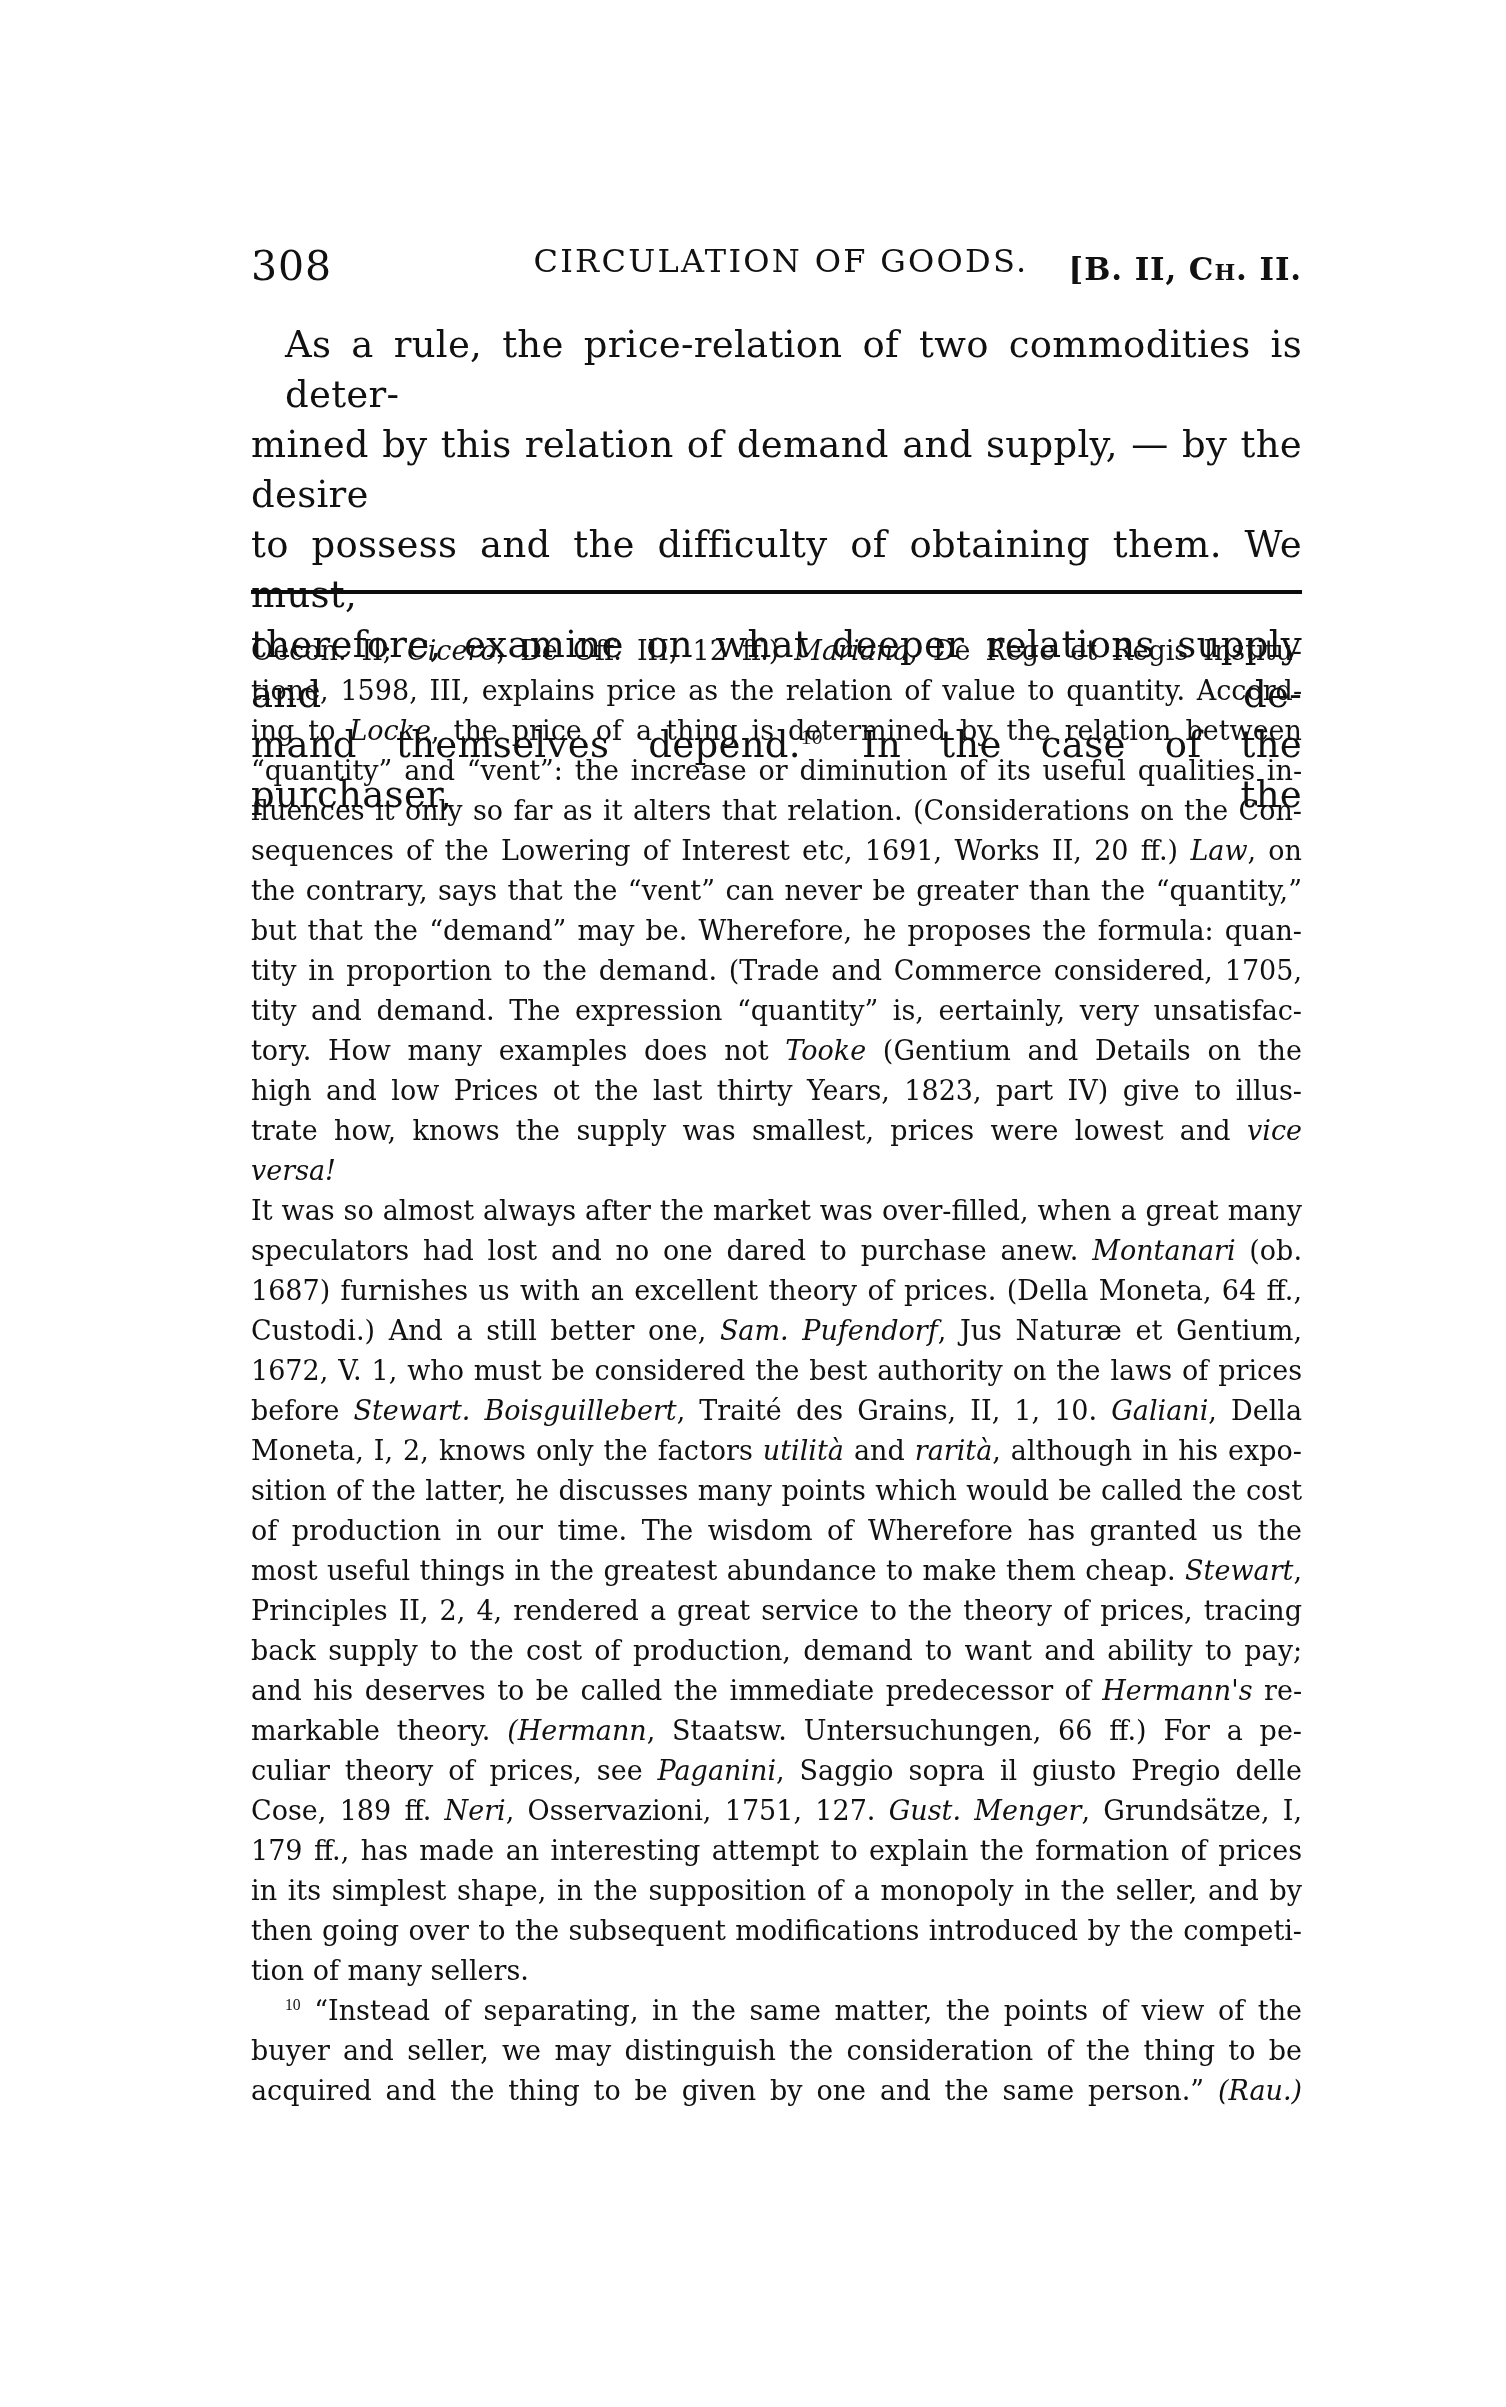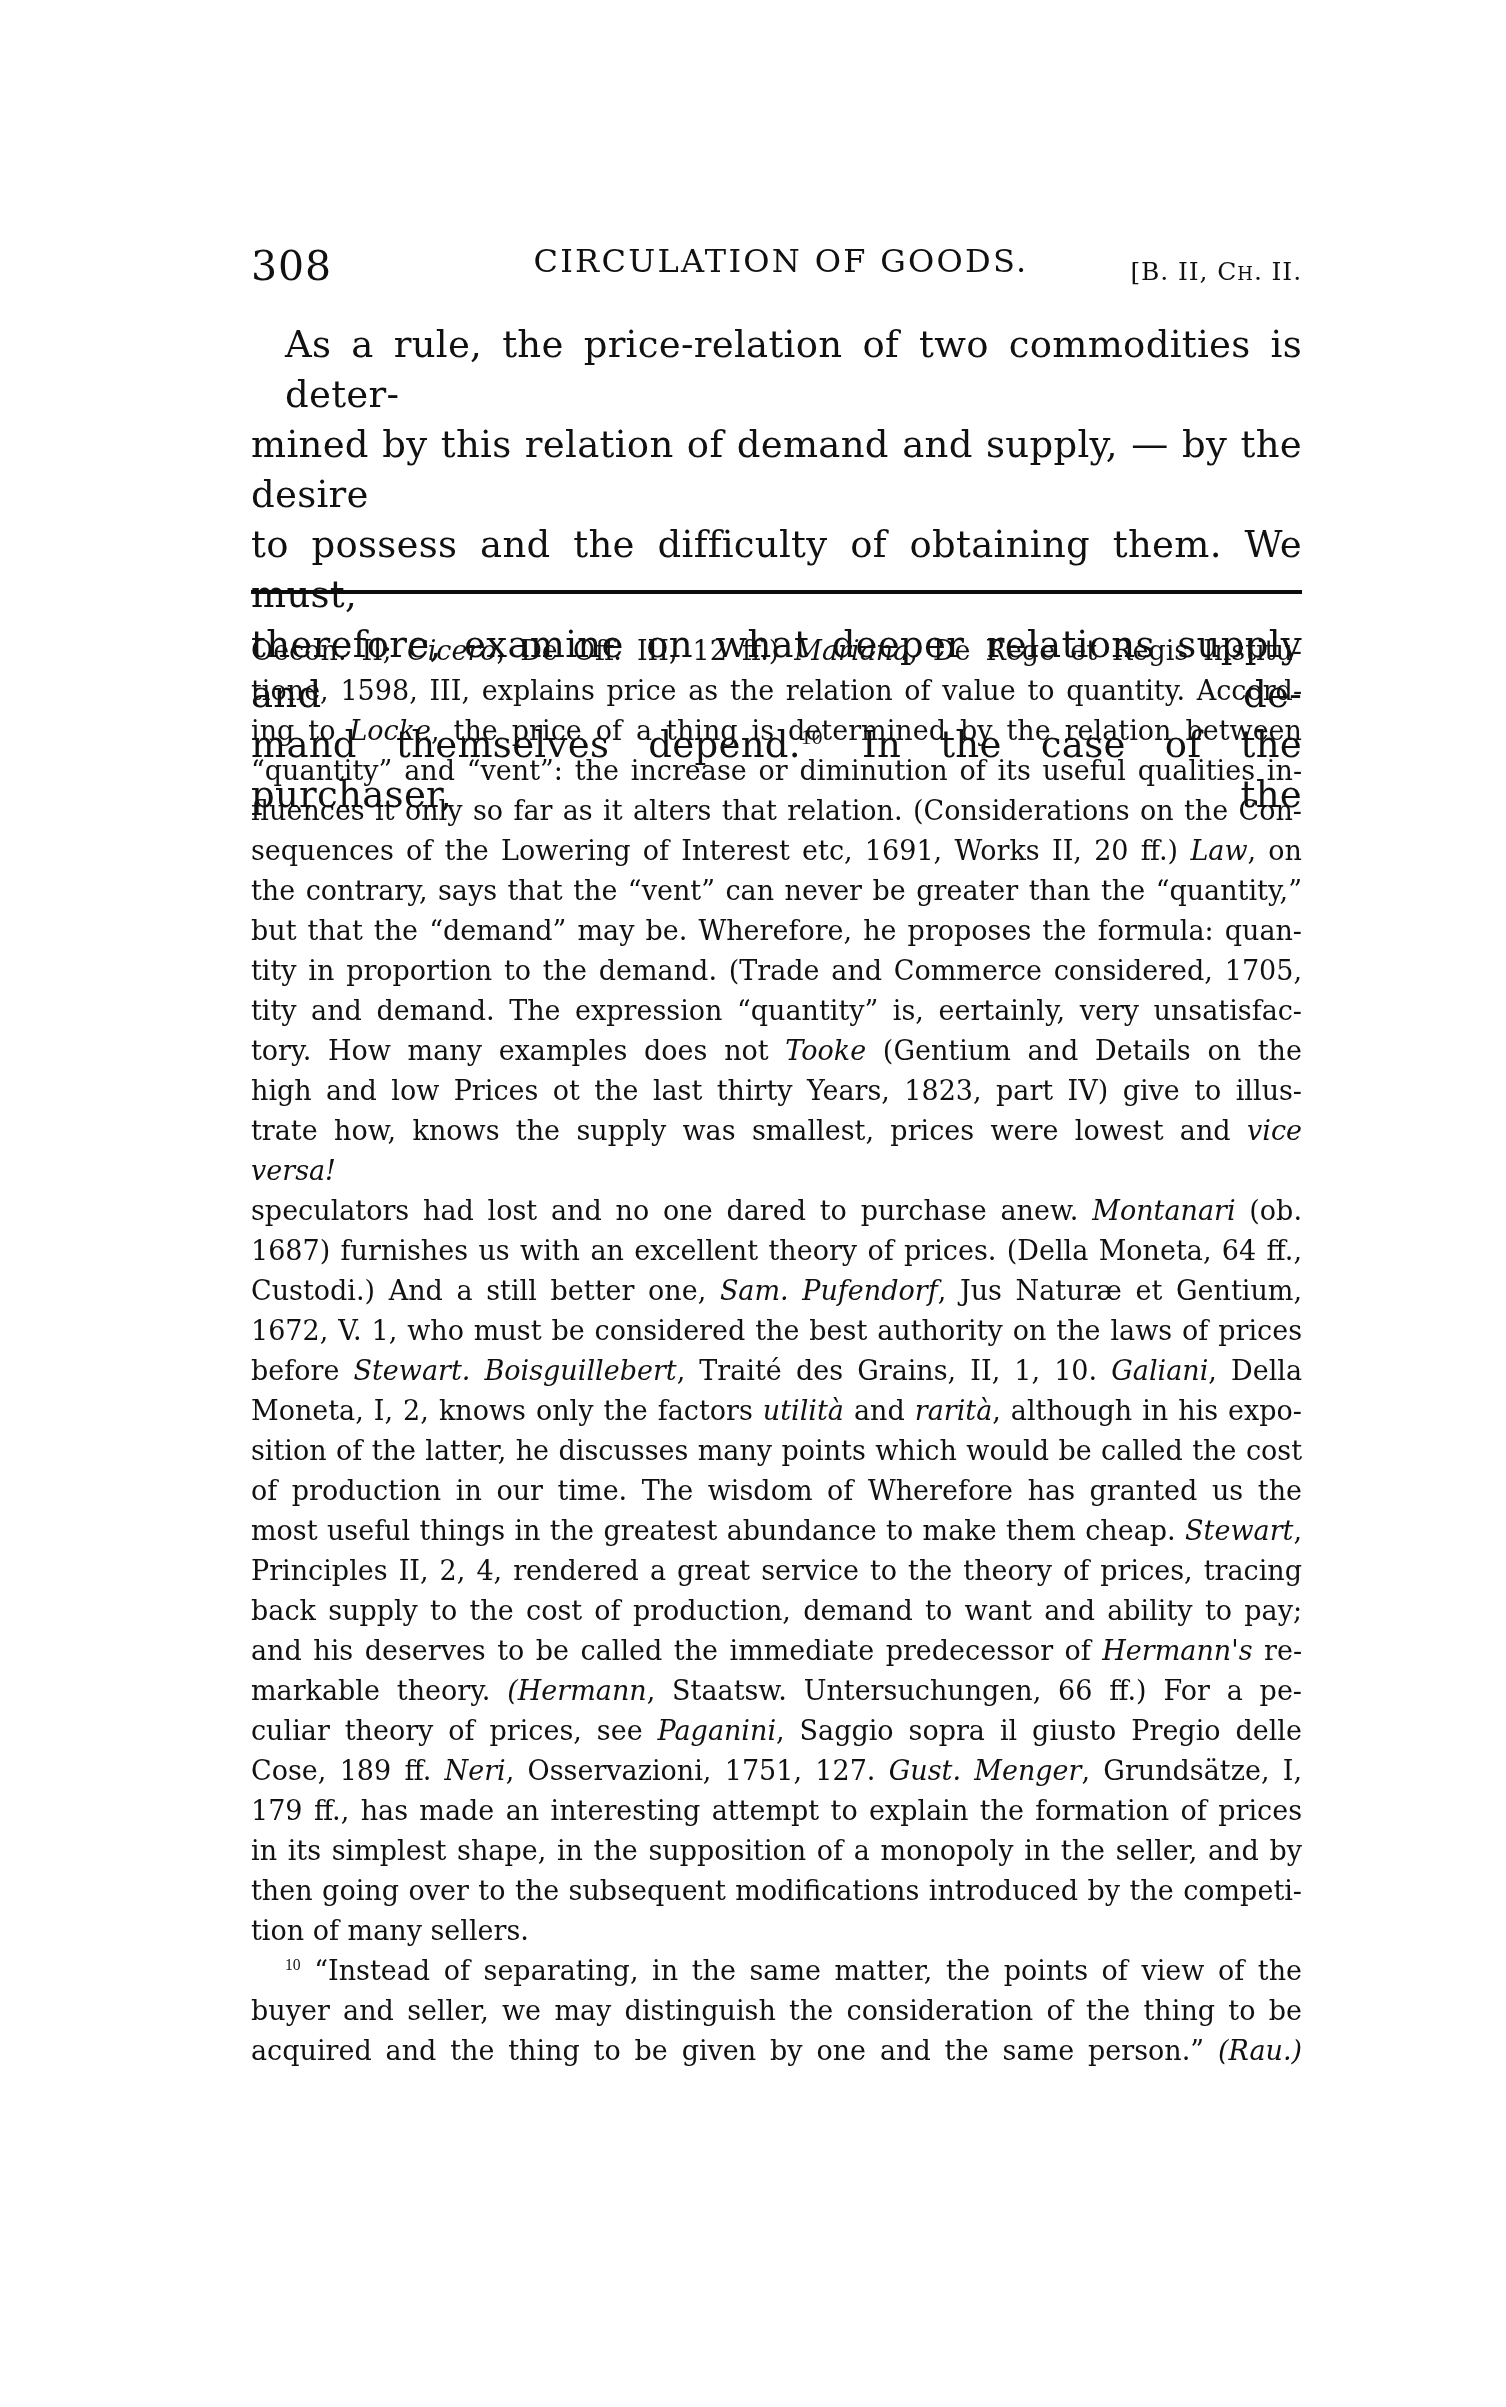--- a/index.html
+++ b/index.html
@@ -31,24 +31,25 @@
   }
   .running-title{
     position:absolute;
     left:9px;right:0;
     text-align:center;
     font-size:32px;
     letter-spacing:2.3px;
   }
   .chapter-ref{
     margin-left:auto;
-    font-size:25px;
+    font-size:31px;
     font-variant:small-caps;
     letter-spacing:0.9px;
     flex:0 0 auto;
+    font-weight:bold;
   }
   
   .main-paragraph{
     position:absolute;
     left:0;top:320px;
     width:100%;
     font-size:37px;
     line-height:50px;
   }
   .main-paragraph .tline{letter-spacing:0.3px;}
@@ -112,20 +113,21 @@
       <div class="tline"><span>“quantity” and “vent”: the increase or diminution of its useful qualities in-</span></div>
       <div class="tline"><span>fluences it only so far as it alters that relation. (Considerations on the Con-</span></div>
       <div class="tline"><span>sequences of the Lowering of Interest etc, 1691, Works II, 20 ff.) </span><span class="it">Law</span><span>, on</span></div>
       <div class="tline"><span>the contrary, says that the “vent” can never be greater than the “quantity,”</span></div>
       <div class="tline"><span>but that the “demand” may be. Wherefore, he proposes the formula: quan-</span></div>
       <div class="tline"><span>tity in proportion to the demand. (Trade and Commerce considered, 1705,</span></div>
       <div class="tline"><span>tity and demand. The expression “quantity” is, eertainly, very unsatisfac-</span></div>
       <div class="tline"><span>tory. How many examples does not </span><span class="it">Tooke</span><span> (Gentium and Details on the</span></div>
       <div class="tline"><span>high and low Prices ot the last thirty Years, 1823, part IV) give to illus-</span></div>
       <div class="tline"><span>trate how, knows the supply was smallest, prices were lowest and </span><span class="it">vice versa!</span></div>
+      <div class="tline"><span>It was so almost always after the market was over-filled, when a great many</span></div>
       <div class="tline"><span>speculators had lost and no one dared to purchase anew. </span><span class="it">Montanari</span><span> (ob.</span></div>
       <div class="tline"><span>1687) furnishes us with an excellent theory of prices. (Della Moneta, 64 ff.,</span></div>
       <div class="tline"><span>Custodi.) And a still better one, </span><span class="it">Sam. Pufendorf</span><span>, Jus Naturæ et Gentium,</span></div>
       <div class="tline"><span>1672, V. 1, who must be considered the best authority on the laws of prices</span></div>
       <div class="tline"><span>before </span><span class="it">Stewart.</span><span> </span><span class="it">Boisguillebert</span><span>, Traité des Grains, II, 1, 10. </span><span class="it">Galiani</span><span>, Della</span></div>
       <div class="tline"><span>Moneta, I, 2, knows only the factors </span><span class="it">utilità</span><span> and </span><span class="it">rarità</span><span>, although in his expo-</span></div>
       <div class="tline"><span>sition of the latter, he discusses many points which would be called the cost</span></div>
       <div class="tline"><span>of production in our time. The wisdom of Wherefore has granted us the</span></div>
       <div class="tline"><span>most useful things in the greatest abundance to make them cheap. </span><span class="it">Stewart</span><span>,</span></div>
       <div class="tline"><span>Principles II, 2, 4, rendered a great service to the theory of prices, tracing</span></div>

